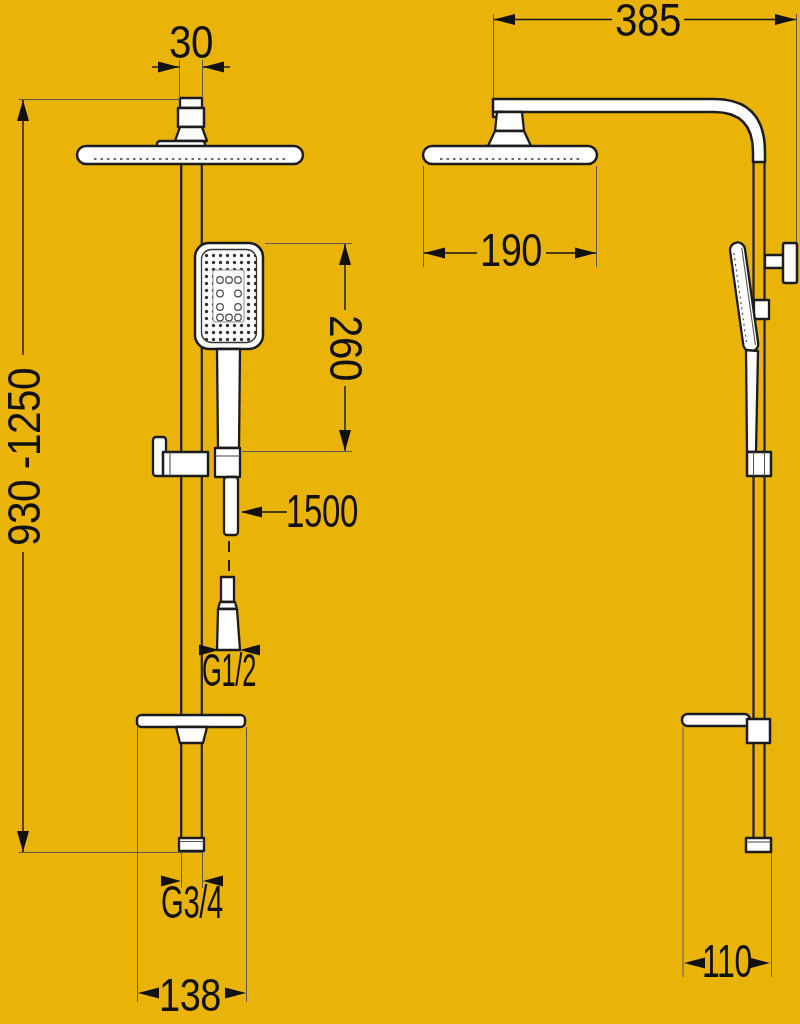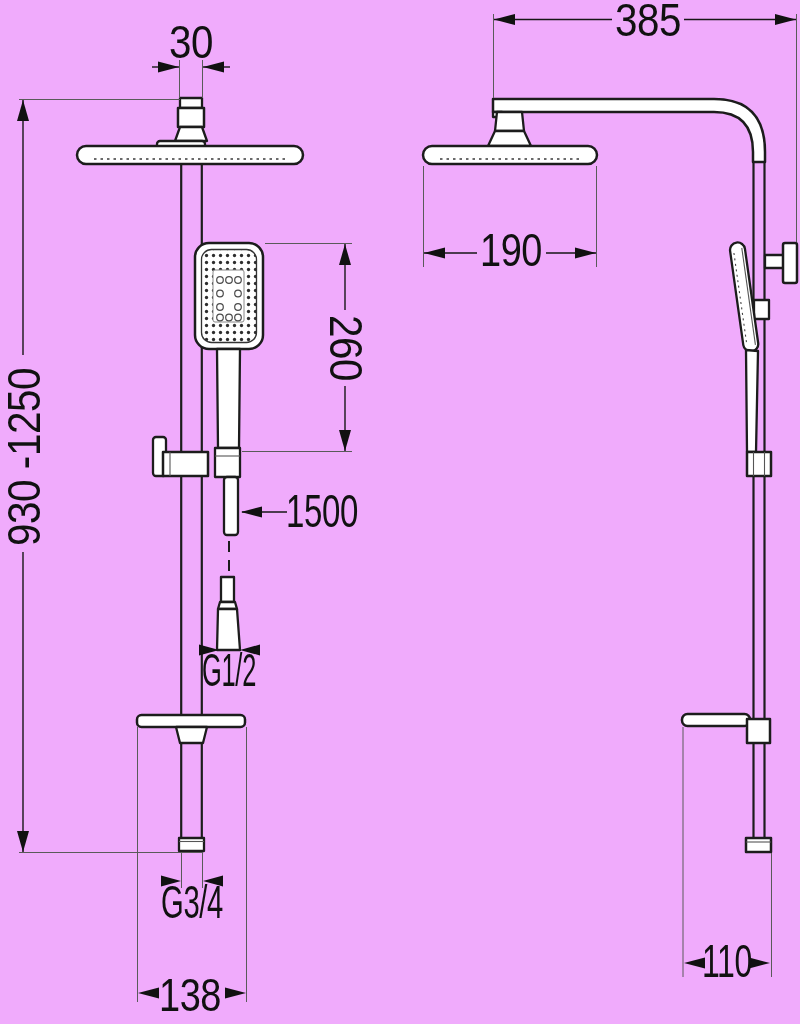--- a/index.html
+++ b/index.html
@@ -4,21 +4,21 @@
 <style>
   html, body {
     margin: 0;
     padding: 0;
     background: #ffffff;
   }
   .stage {
     position: relative;
     width: 800px;
     height: 1024px;
-    background: #f0abfc;
+    background: #eab308;
     overflow: hidden;
   }
   svg { display: block; }
   .part {
     fill: #ffffff;
     stroke: #1c1c1c;
     stroke-width: 2.3;
     stroke-linejoin: round;
   }
   .part-thick { stroke-width: 2.5; }

